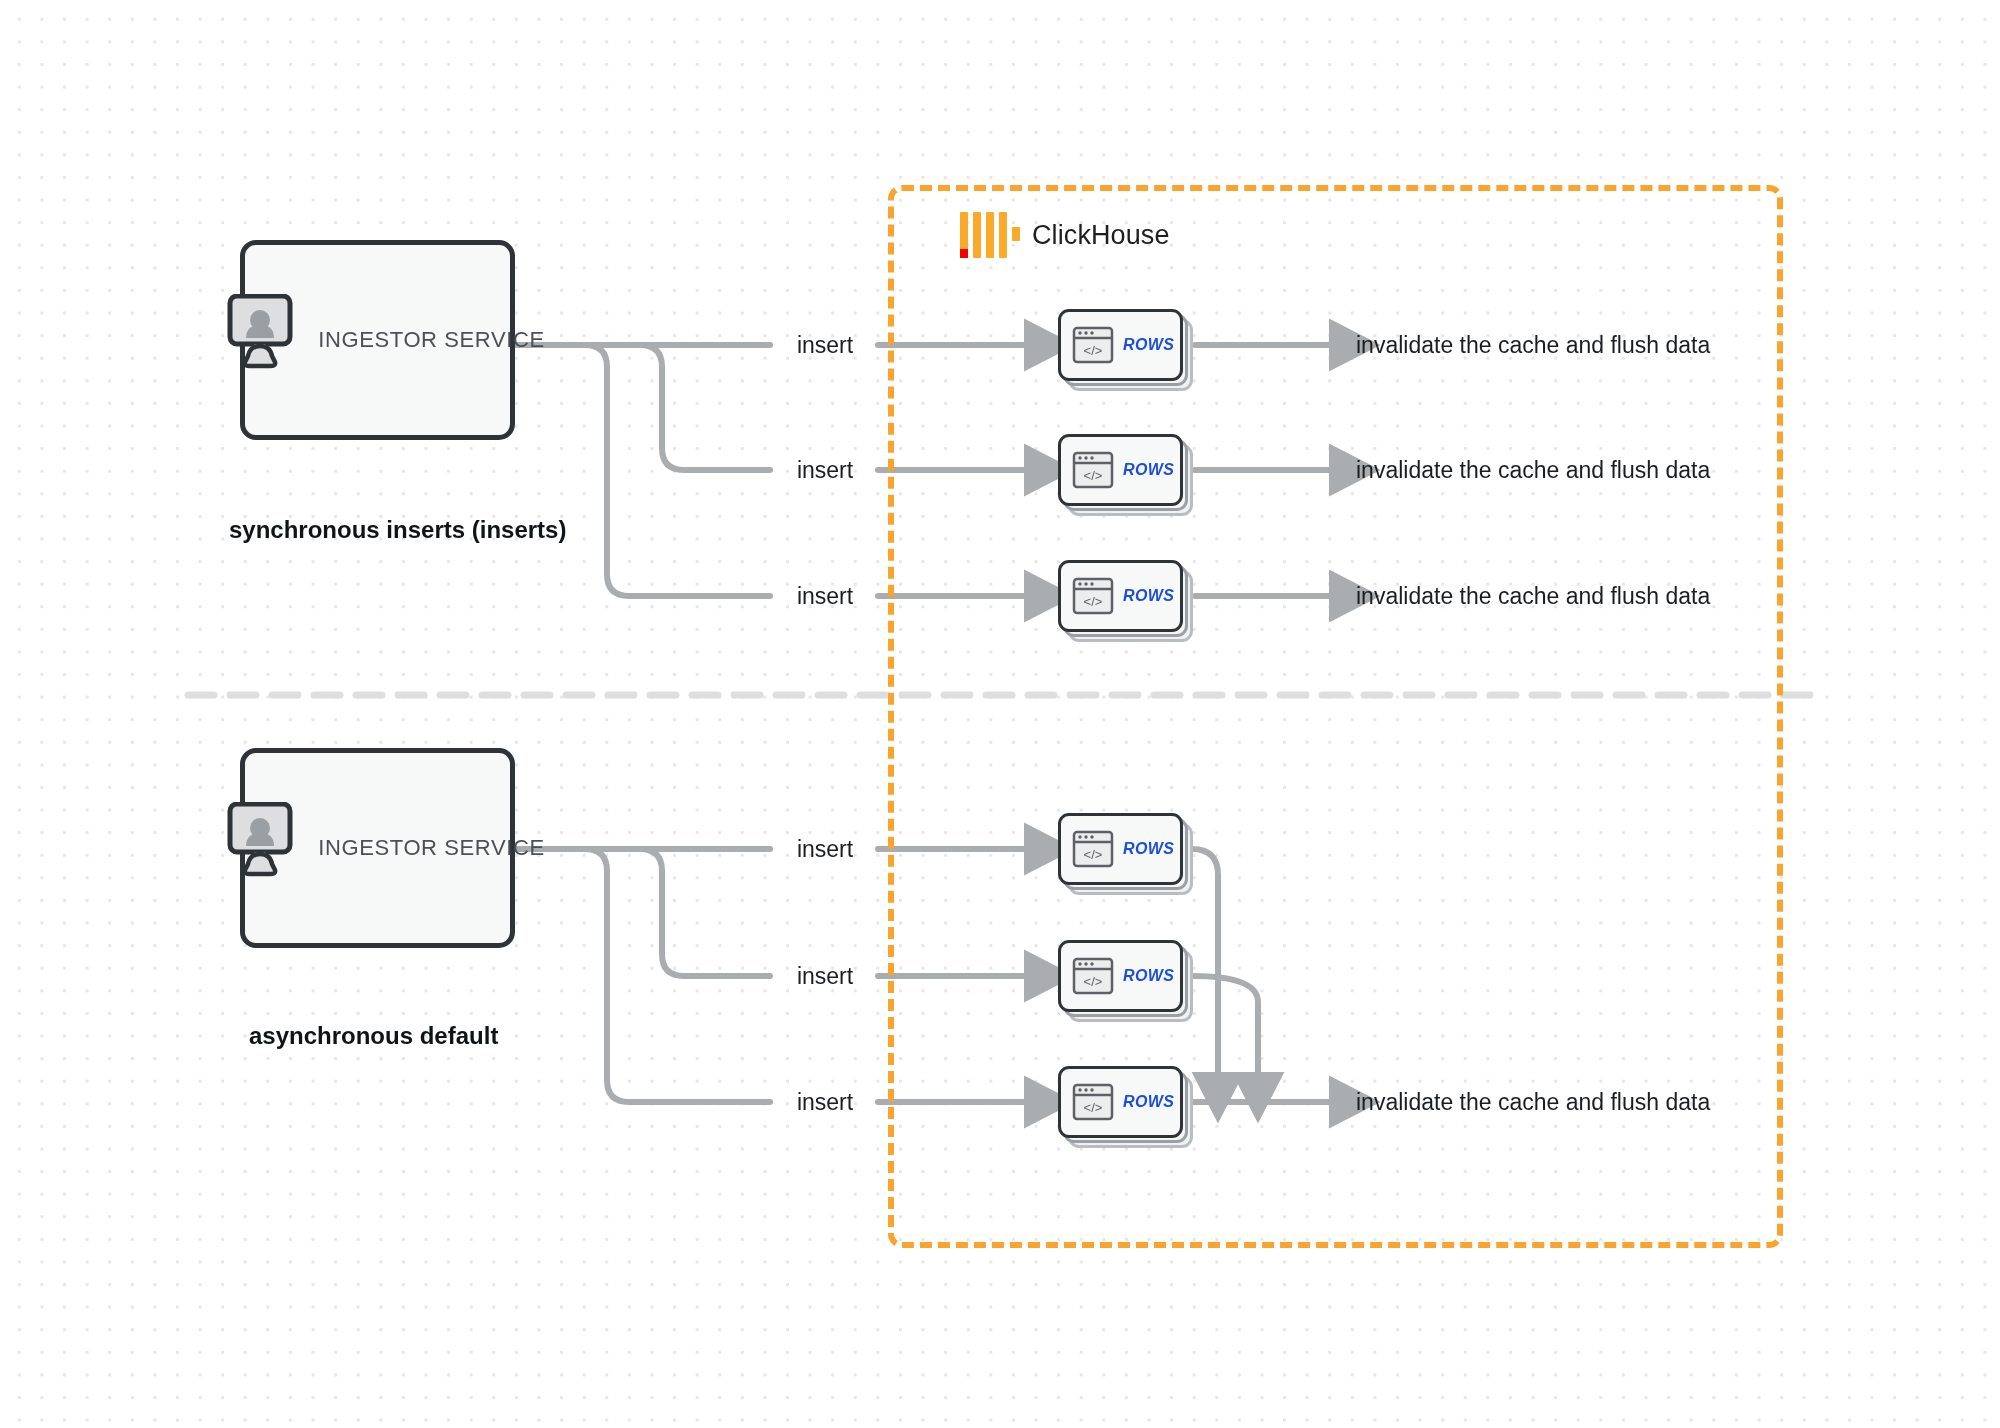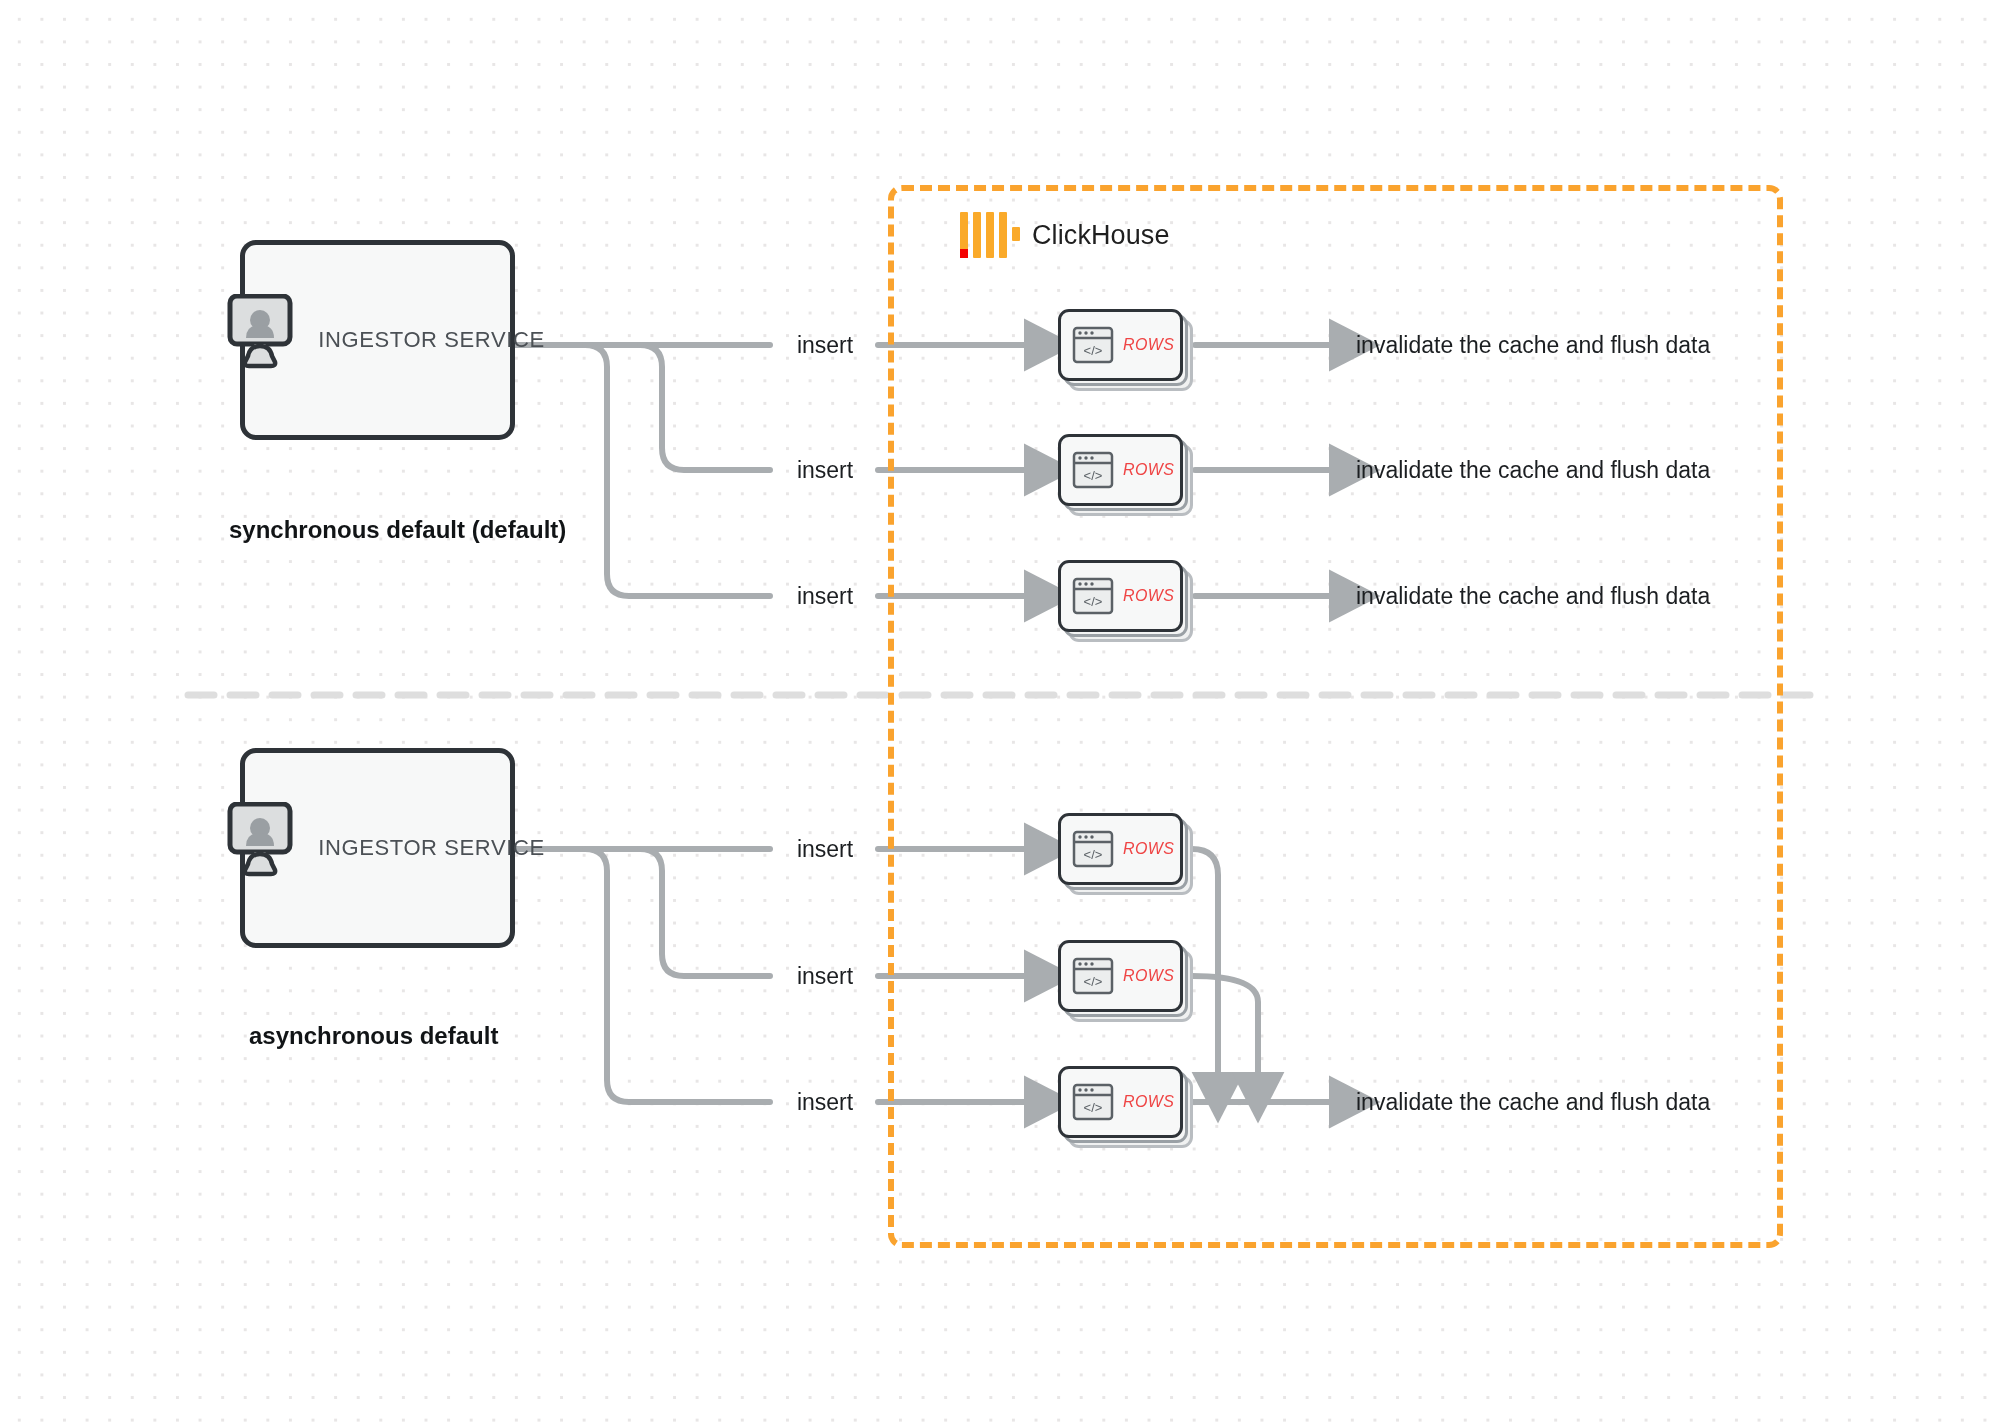--- a/index.html
+++ b/index.html
@@ -102,22 +102,22 @@
   }
   .rows-card .front {
     position: absolute; left: 0; top: 0;
     width: 125px; height: 72px;
     background: #f7f8f8; border: 3px solid #2e3338; border-radius: 11px;
     display: flex; align-items: center; gap: 9px;
     padding-left: 11px;
   }
   .code-ico { width: 42px; height: 38px; flex: none; }
   .rows-text {
-    font-size: 16px; font-style: italic; font-weight: normal;
-    color: #ef4444; letter-spacing: 0.4px;
+    font-size: 16px; font-style: italic; font-weight: bold;
+    color: #1d4ed8; letter-spacing: 0.4px;
   }
 
   
   .flow-label {
     position: absolute;
     font-size: 23px; color: #1b1e21;
     white-space: nowrap;
     text-align: right;
   }
   .insert-label { transform: translate(-50%, -50%); }
@@ -192,21 +192,21 @@
         <rect x="20" y="2" width="60" height="48" rx="7" ry="7" fill="#dcdedf" stroke="#2e3338" stroke-width="5"></rect>
         <ellipse cx="50" cy="26" rx="10" ry="10" fill="#9a9fa3"></ellipse>
         <path d="M36 44 q0 -13 14 -13 q14 0 14 13 z" fill="#9a9fa3"></path>
         <rect x="44" y="50" width="12" height="4" rx="2" fill="#c8cbcd"></rect>
         <path d="M38 62 q2 -10 12 -10 q10 0 12 10 l3 6 q1 4 -4 4 l-22 0 q-5 0 -4 -4 z" fill="#dcdedf" stroke="#2e3338" stroke-width="4.5" stroke-linejoin="round"></path>
       </svg>
     </div>
     <div class="ing-label">INGESTOR SERVICE</div>
   </div>
 
-  <div class="caption sync">synchronous default (default)</div>
+  <div class="caption sync">synchronous inserts (inserts)</div>
 
   <div class="flow-label insert-label" style="left:825px; top:345px;">insert</div>
   <div class="flow-label insert-label" style="left:825px; top:470px;">insert</div>
   <div class="flow-label insert-label" style="left:825px; top:596px;">insert</div>
 
   <div class="rows-card" style="left:1058px; top:309px;">
     <div class="back2"></div>
     <div class="back1"></div>
     <div class="front">
       <div class="code-ico">

